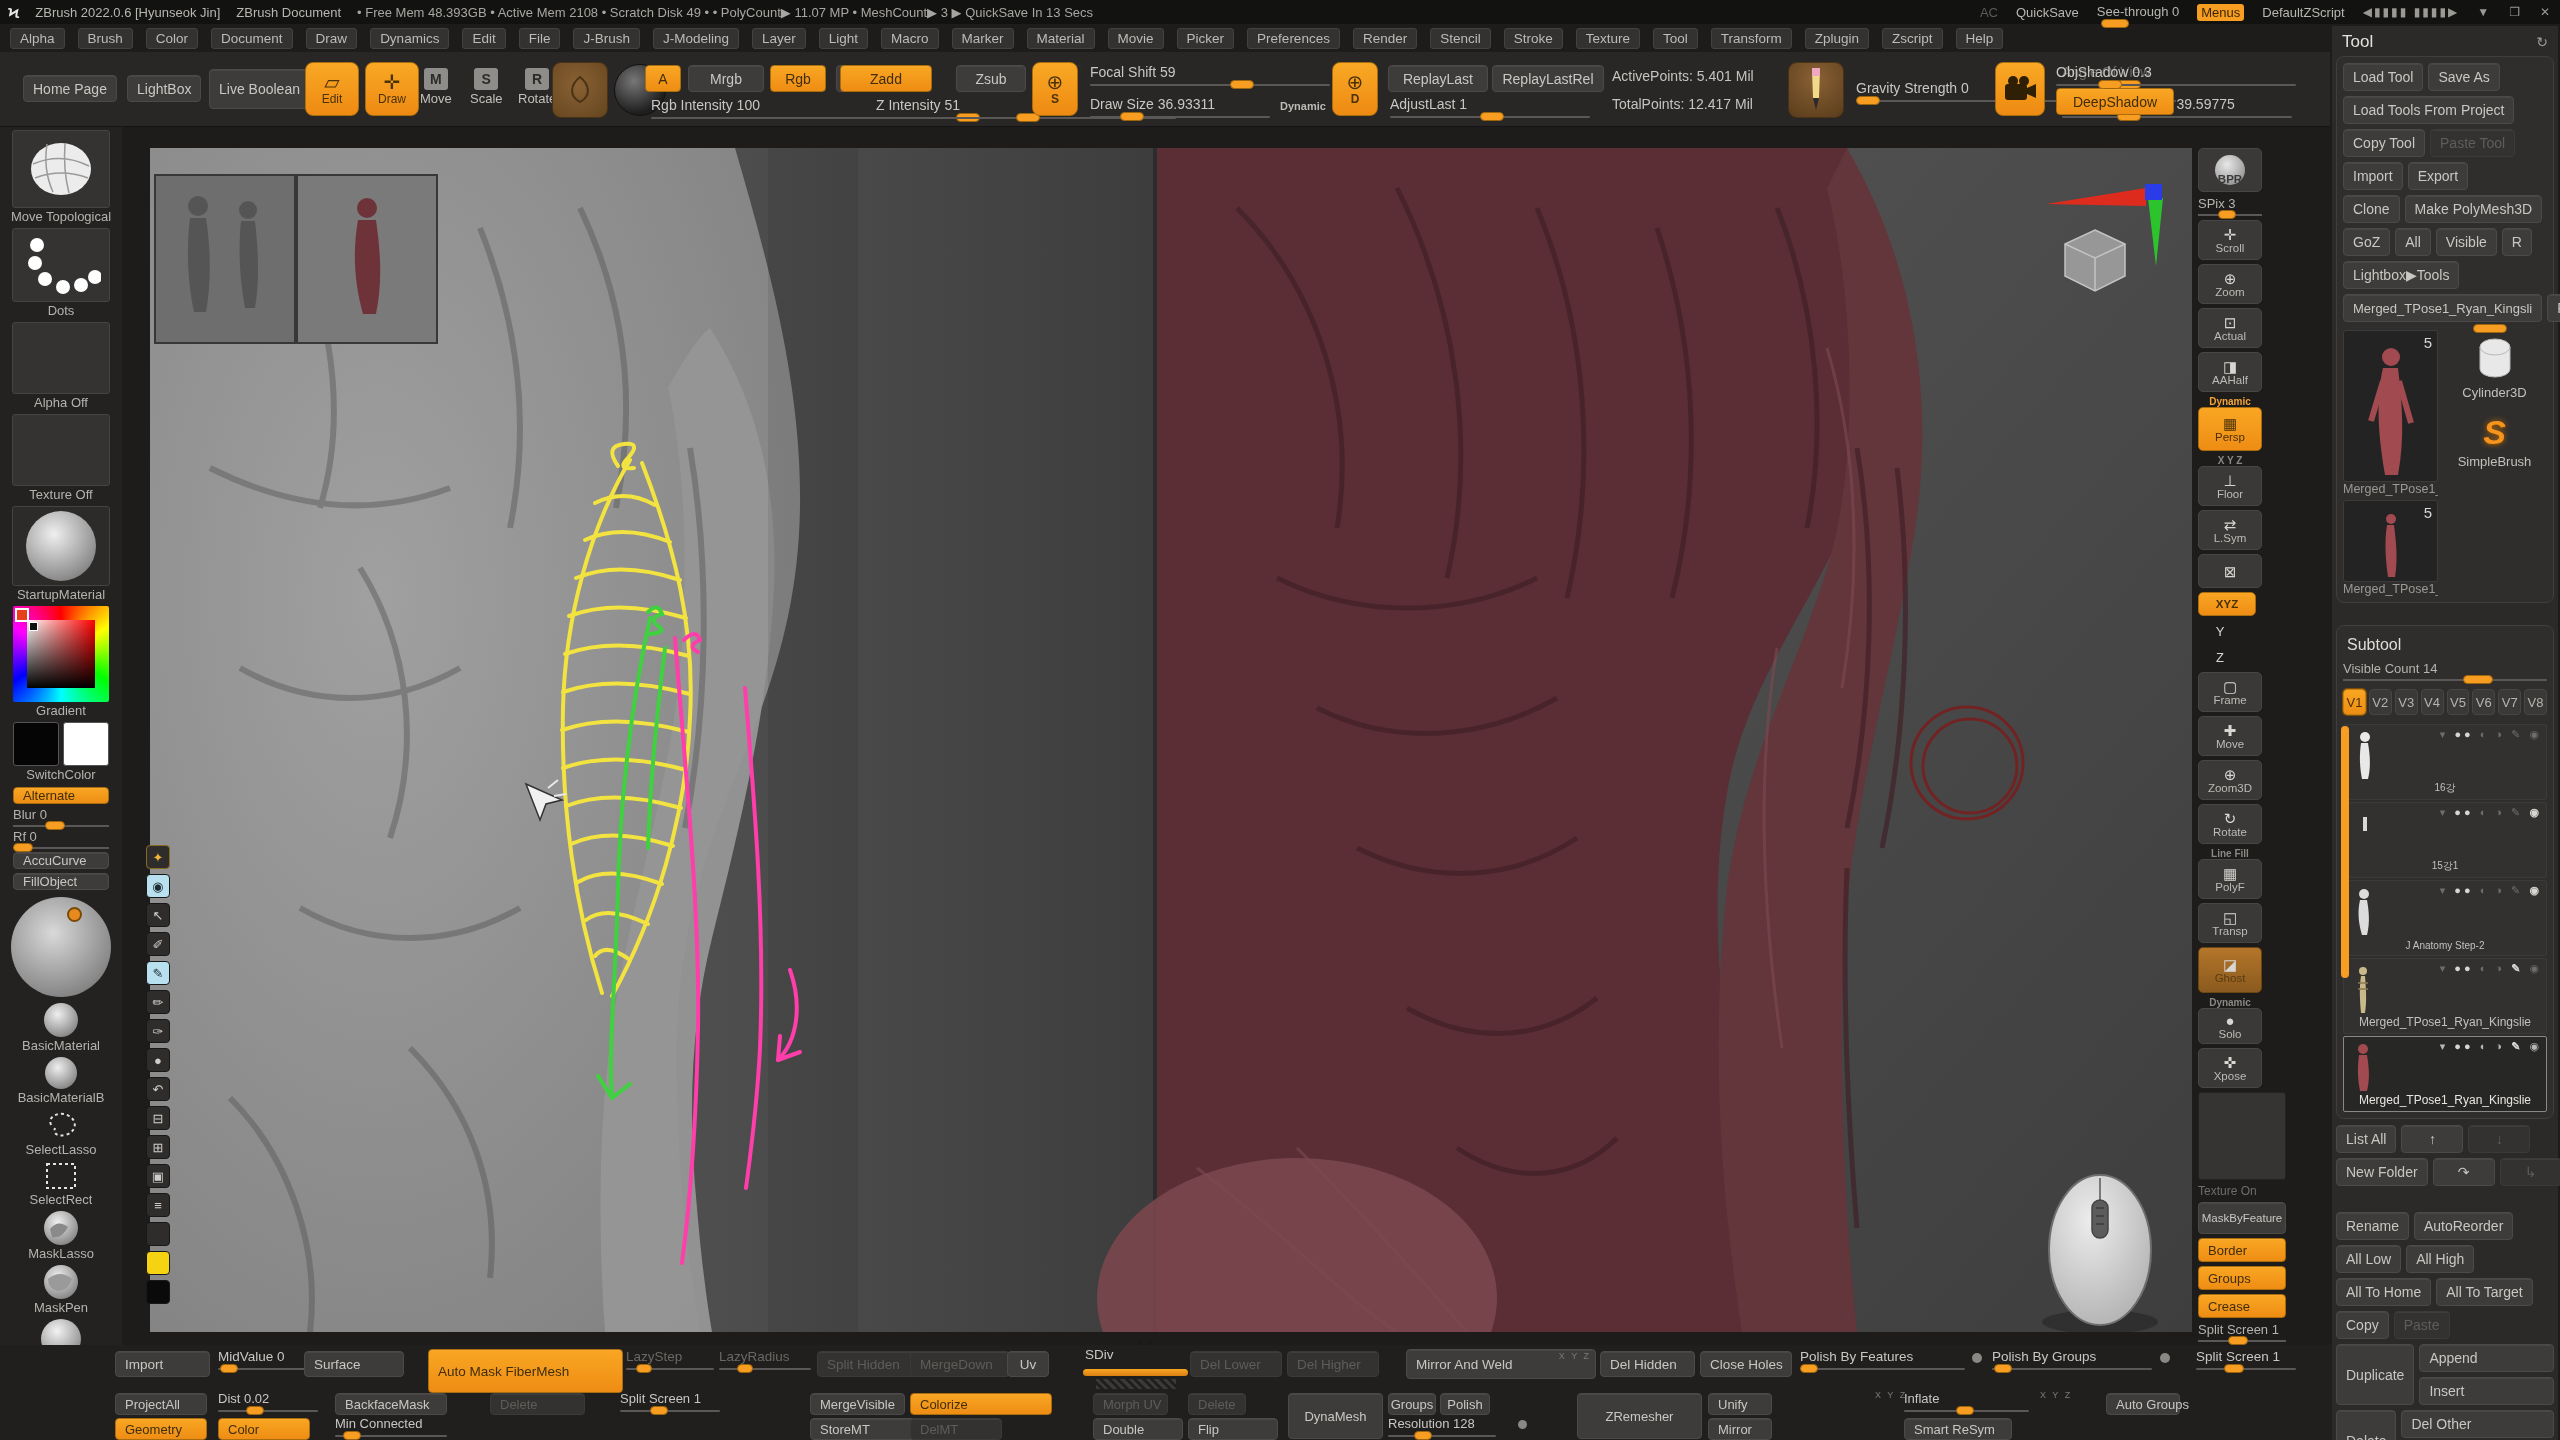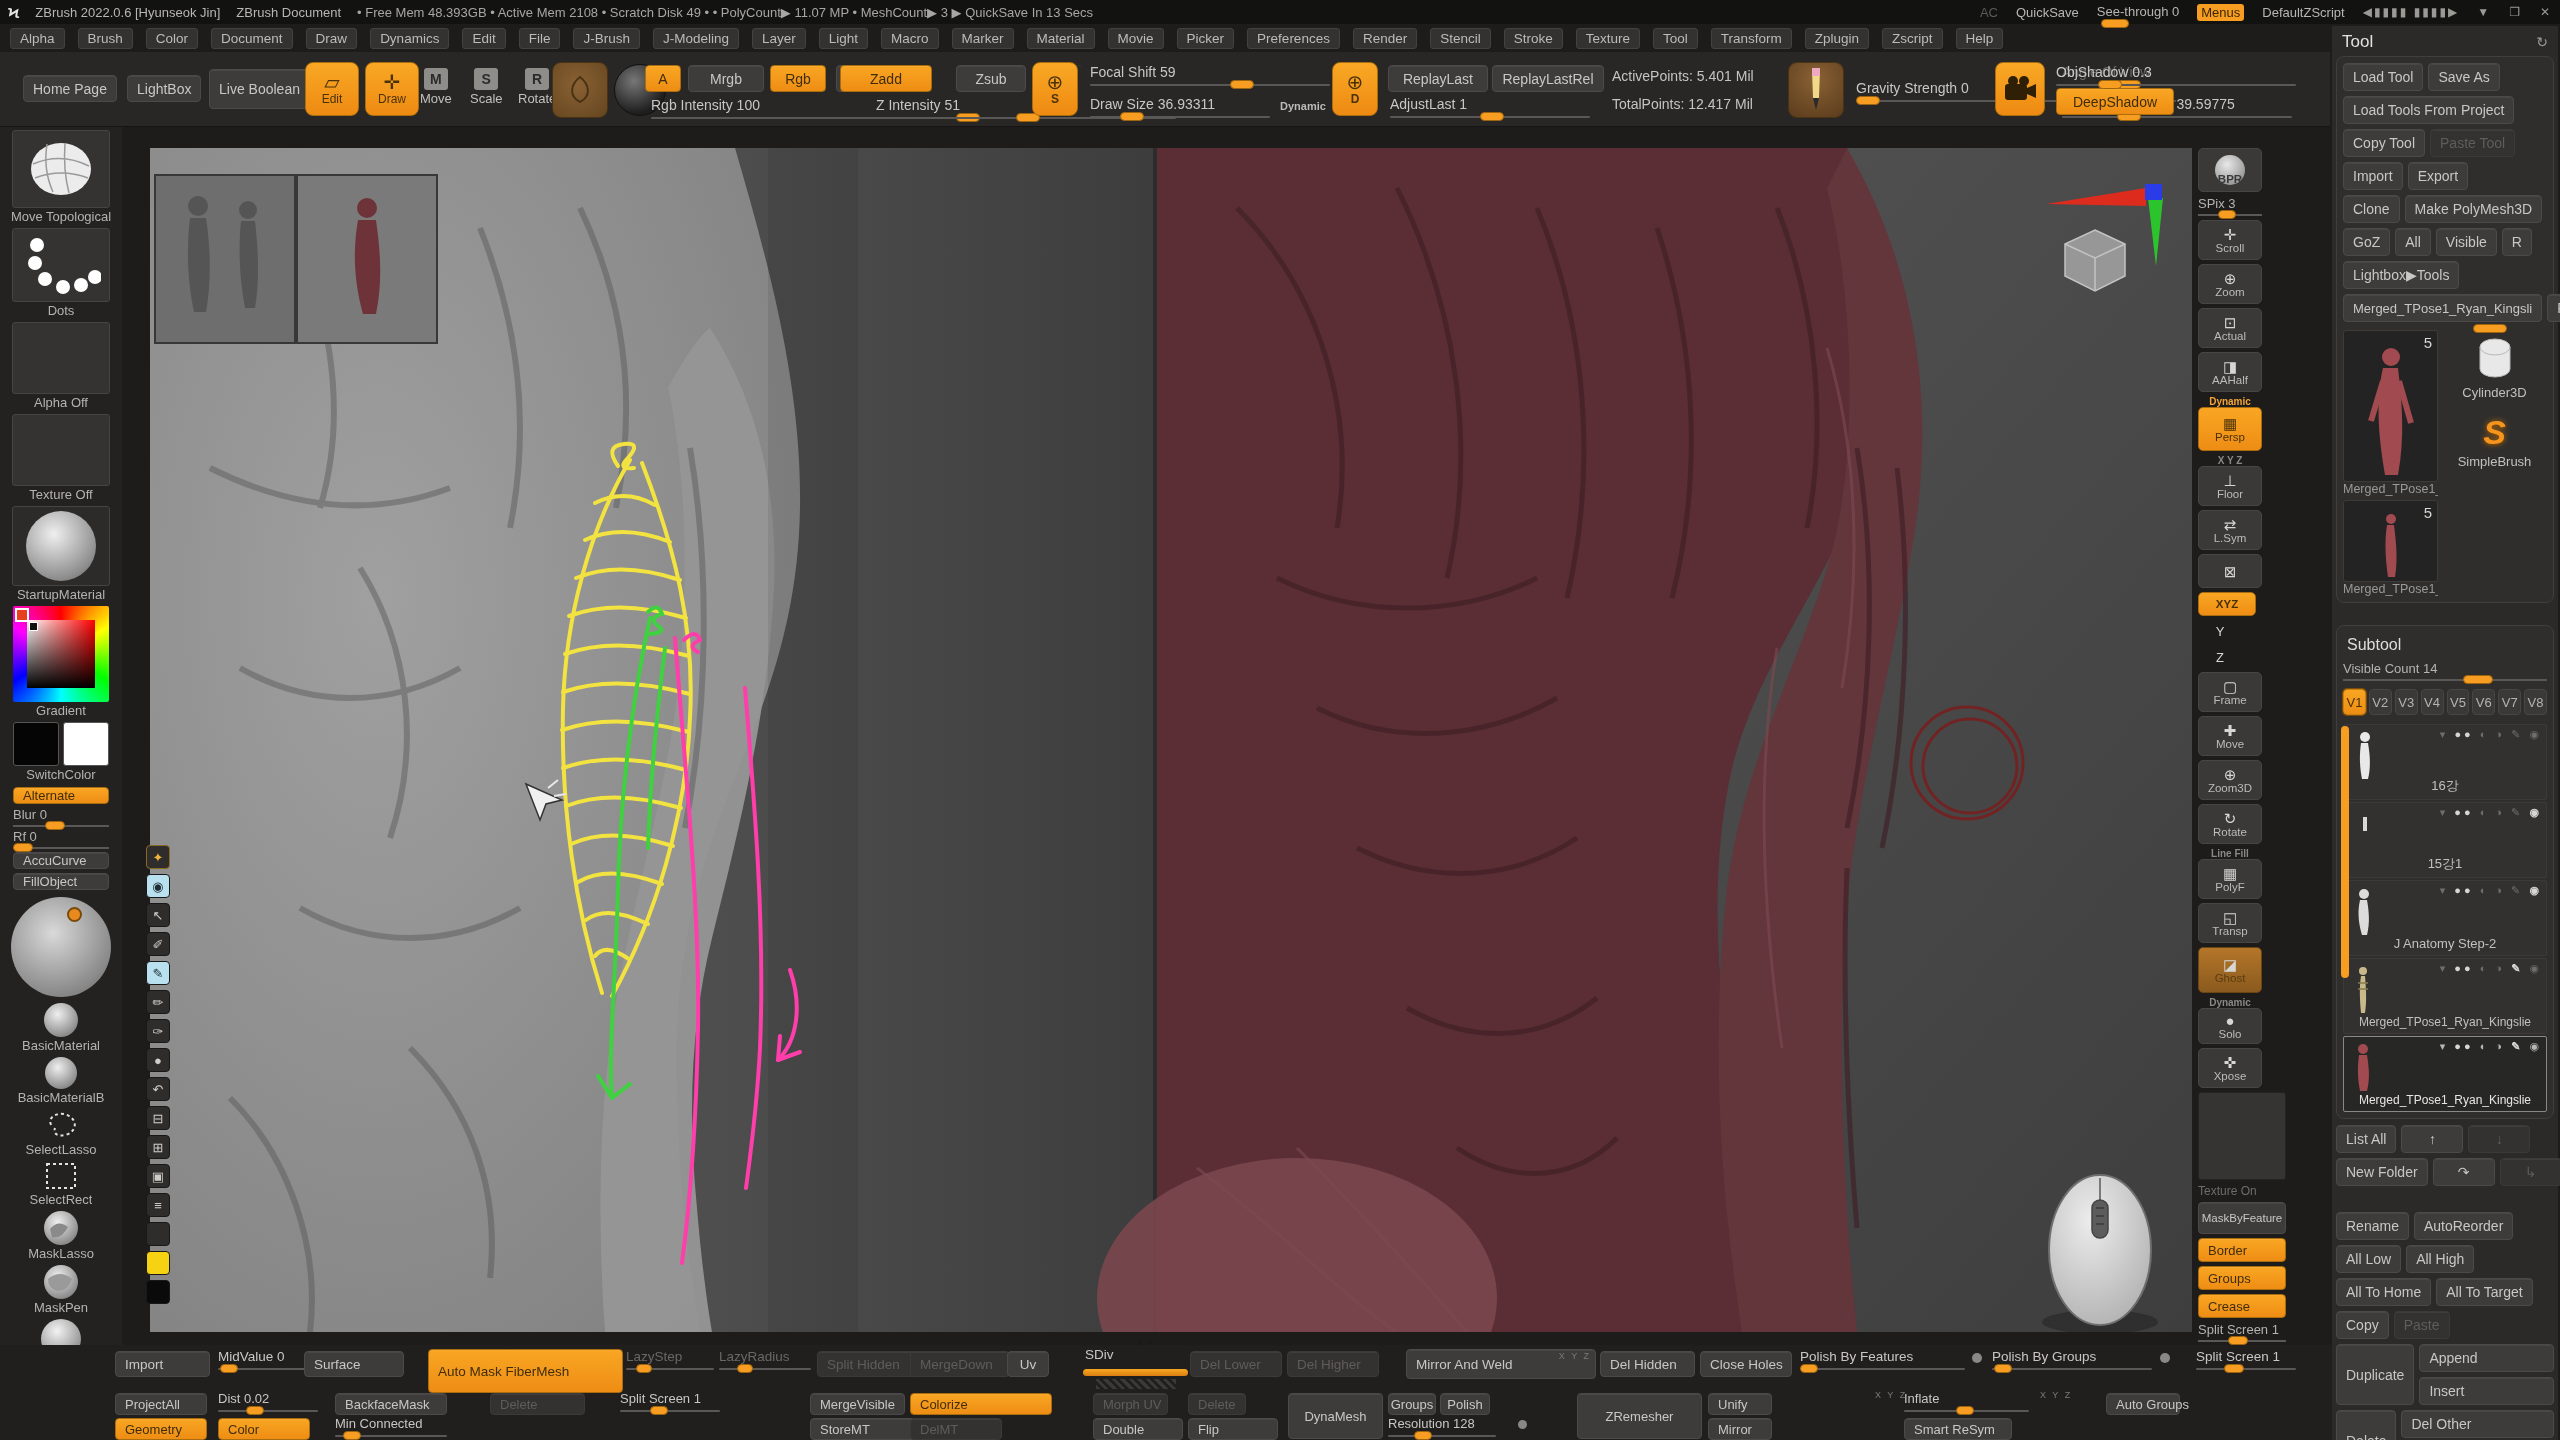--- a/index.html
+++ b/index.html
@@ -97,21 +97,21 @@
   .subhead{color:#dfdDD9;color:#dfddd9;font-size:16px;padding:4px 4px 2px}
   .vistabs{display:flex;gap:3px;margin:3px 0 4px}
   .vt{flex:1;height:24px;background:#3a3938;border:1px solid #474645;border-radius:4px;display:flex;align-items:center;justify-content:center;font-size:13px;color:#b5b3af}
   .vt.act{background:linear-gradient(#f9a623,#ee8d14);color:#4a3007;border:1px solid #c87f10;box-shadow:0 0 0 1px #7a4e08}
   .stlist{position:relative;display:flex;flex-direction:column;gap:2px}
   .stbar{position:absolute;left:-2px;top:2px;width:8px;height:252px;background:#f79d22;border-radius:4px;z-index:2}
   .stitem{position:relative;height:74px;background:#323130;border:1px solid #3b3a39;border-radius:2px;overflow:hidden}
   .stitem.sel{background:#272726;border:1px solid #8a8886}
   .stico{position:absolute;right:4px;top:3px;font-size:11px;color:#6f6d6a;letter-spacing:3px}
   .stico b{color:#d8d6d2}
-  .stname{position:absolute;left:0;right:0;bottom:4px;text-align:center;font-size:13px;color:#c2c0bc;white-space:nowrap;overflow:hidden}
+  .stname{position:absolute;left:0;right:0;bottom:4px;text-align:center;font-size:10px;color:#c2c0bc;white-space:nowrap;overflow:hidden}
   .stthumb{position:absolute;left:4px;top:4px;width:34px;height:52px}
   .tpbuttons{display:flex;flex-direction:column;gap:5px;margin-top:6px}
   .tpbuttons .b{height:28px}
   .arrb{width:62px}
   
   .bottom{position:absolute;left:0;top:1345px;width:2332px;height:95px;background:#201f1e;z-index:15}
   .bottom .b{position:absolute;height:26px;font-size:13.5px}
   .bottom .r23{height:22px;font-size:13px}
   .bottom .tallb{height:46px}
   .sdivtrack{position:absolute;height:7px;border-radius:4px;background:linear-gradient(#f9a623,#d97f10)}

